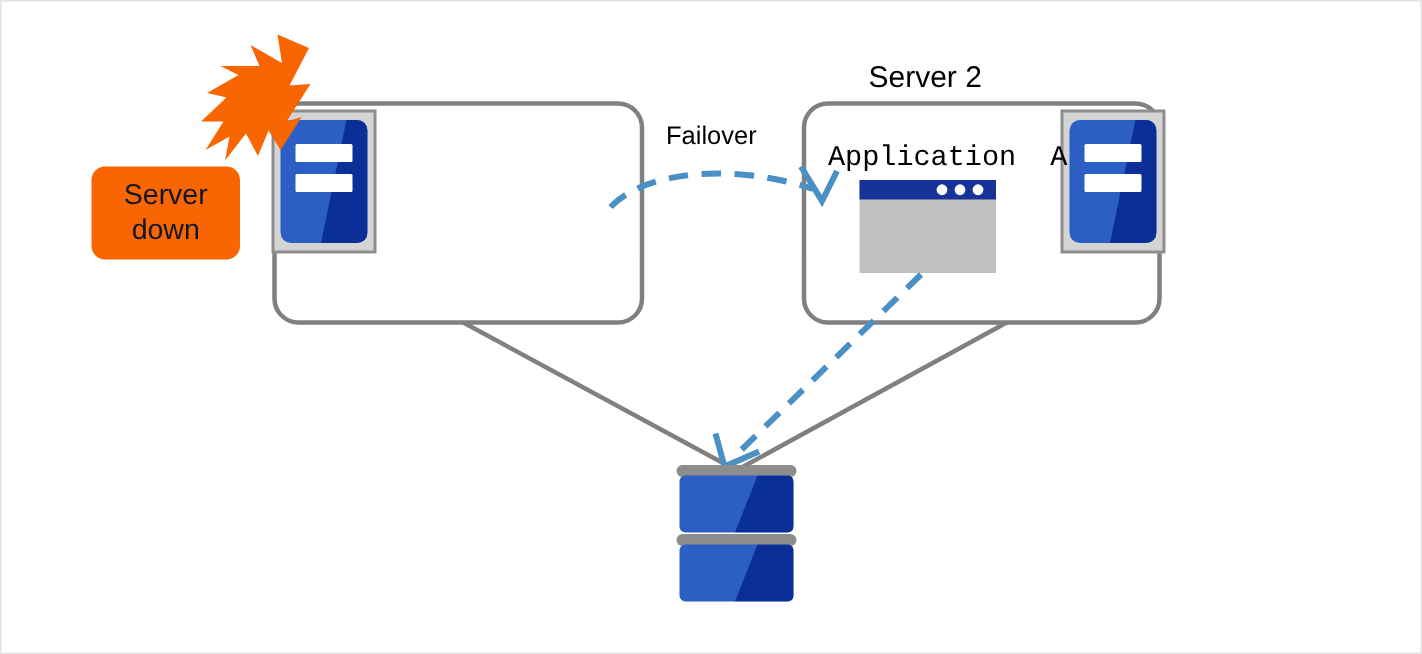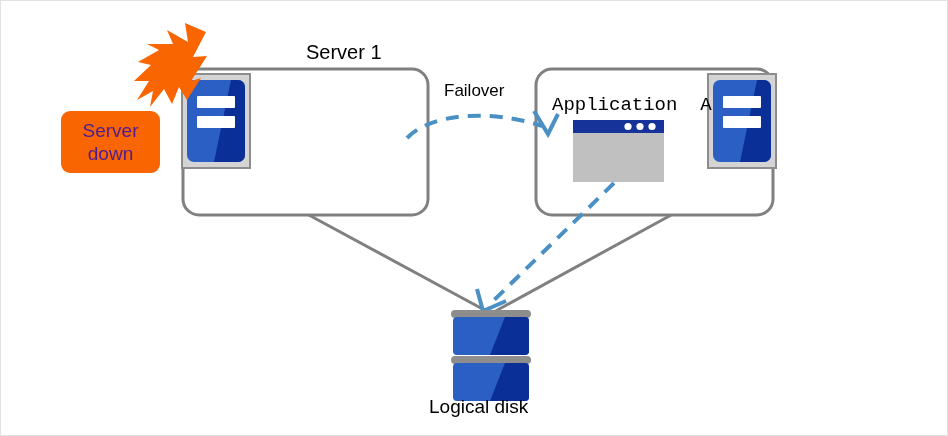--- a/index.html
+++ b/index.html
@@ -52,21 +52,21 @@
   #disk-label {
     left: 428px; top: 395px;
     font-size: 19px;
   }
   #server-down-badge {
     position: absolute;
     left: 60px; top: 110px;
     width: 99px; height: 62px;
     background: #f96500;
     border-radius: 9px;
-    color: #4c1d95;
+    color: #0f172a;
     font-size: 19px;
     line-height: 23px;
     text-align: center;
     display: flex;
     flex-direction: column;
     align-items: center;
     justify-content: center;
   }
 </style>
 </head>
@@ -148,27 +148,26 @@
         <polygon points="504,316 528,316 528,354 489,354" fill="#0a2f96"></polygon>
       </g>
       <rect x="450" y="355" width="80" height="8" rx="4" fill="#8d8d8d"></rect>
       <rect x="452" y="362" width="76" height="38" rx="4" fill="#2c5fc4"></rect>
       <g clip-path="url(#clipDiskB)">
         <polygon points="504,362 528,362 528,400 489,400" fill="#0a2f96"></polygon>
       </g>
     </g>
   </svg>
 
-  <div class="lbl" id="server1-title">Server 1</div>
 
+  <div class="lbl" id="server2-title">Server 2</div>
 
   <div class="lbl" id="failover-label">Failover</div>
 
   <div class="lbl" id="app-label">Application  A</div>
 
-  <div class="lbl" id="disk-label">Logical disk</div>
 
   <div id="server-down-badge">
     <span>Server</span>
     <span>down</span>
   </div>
 
 </div>
 
 </body></html>

